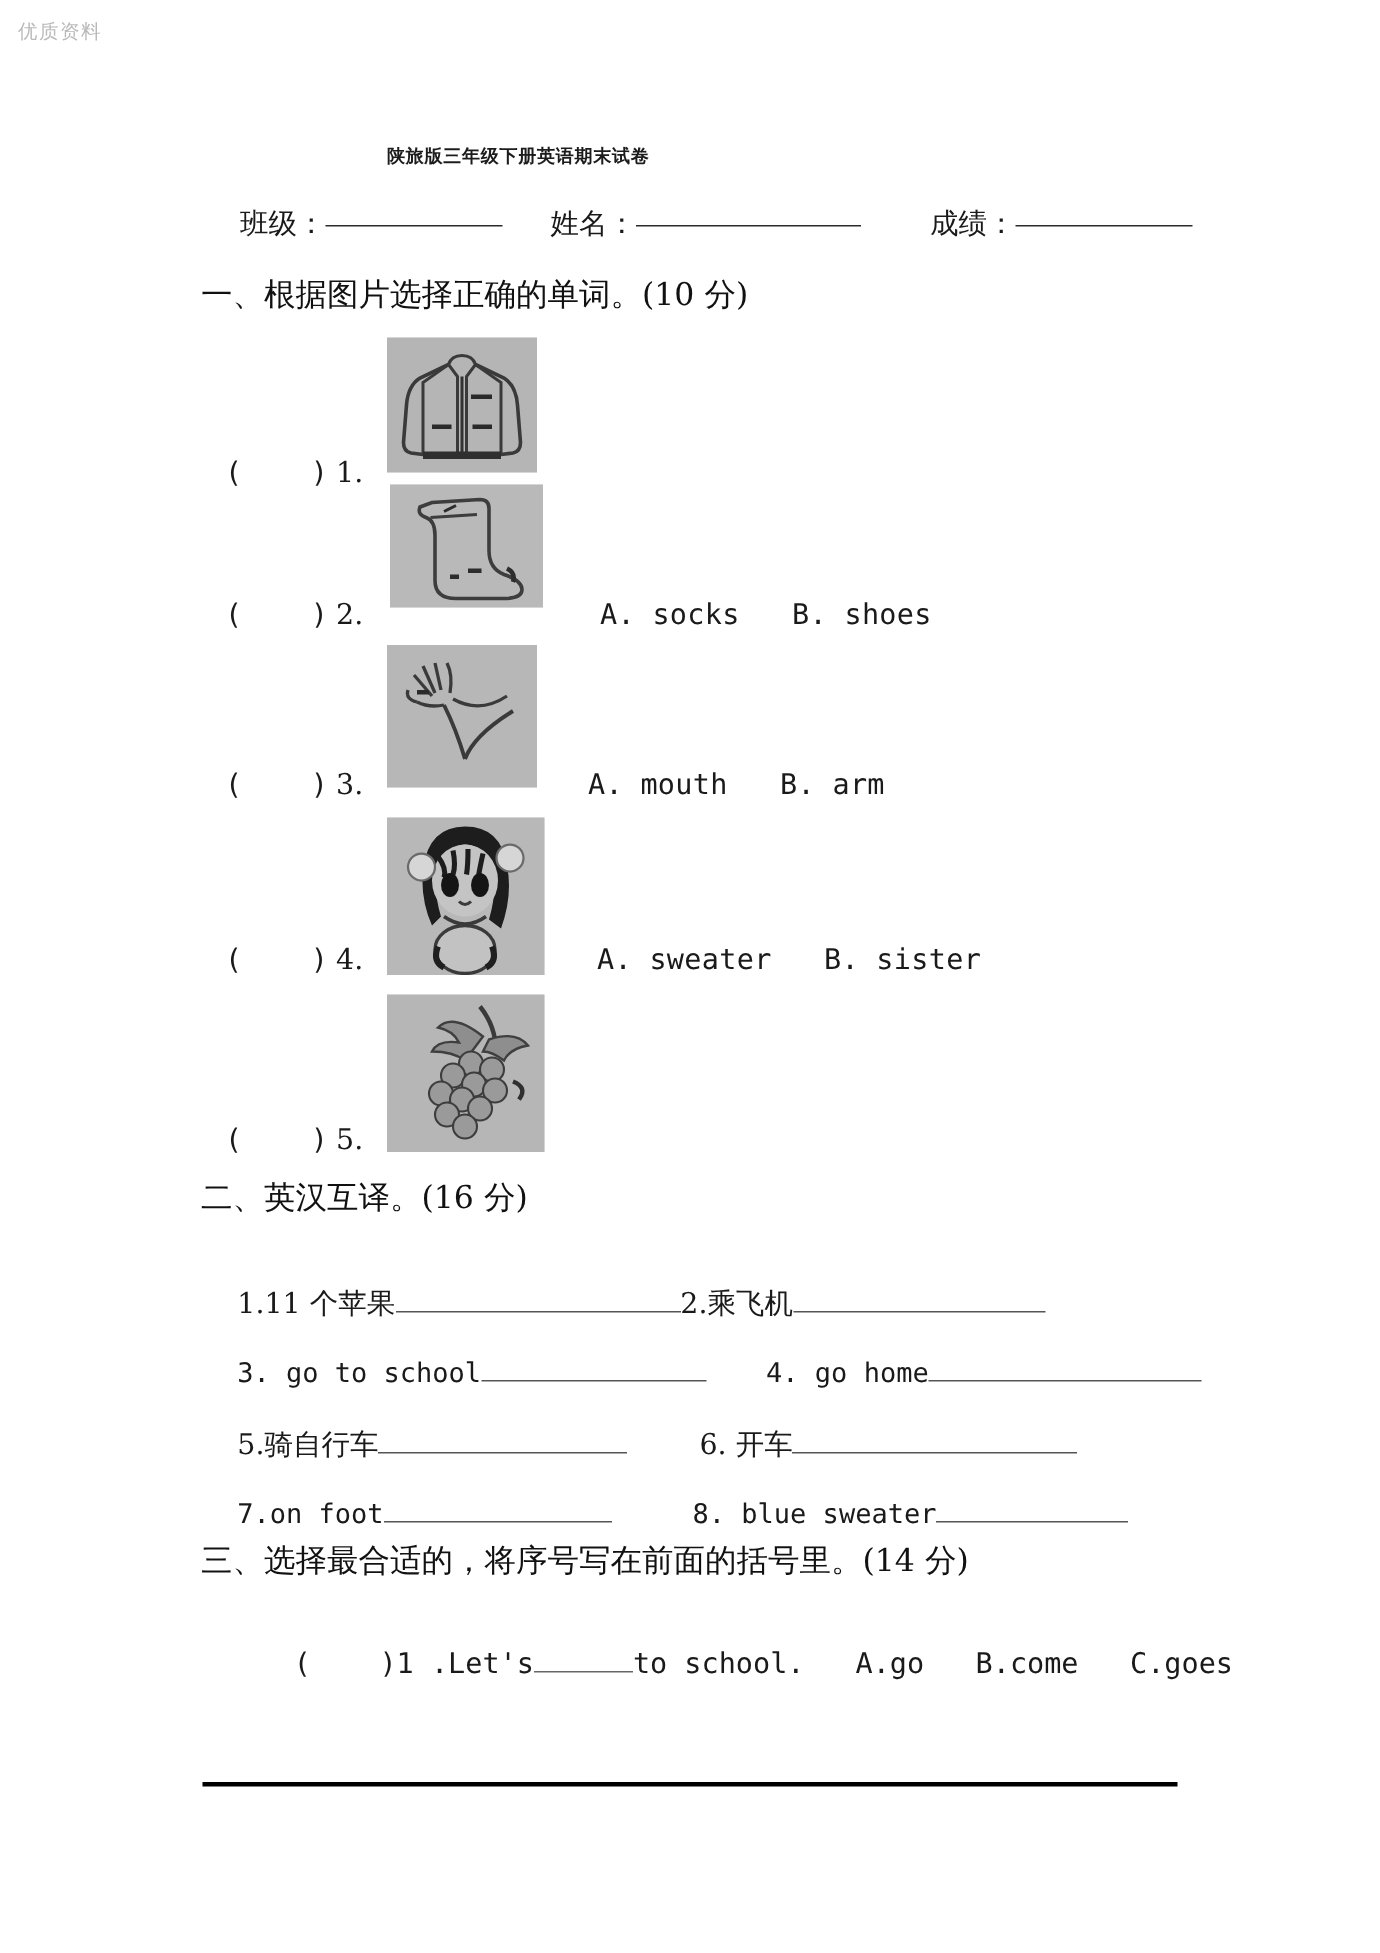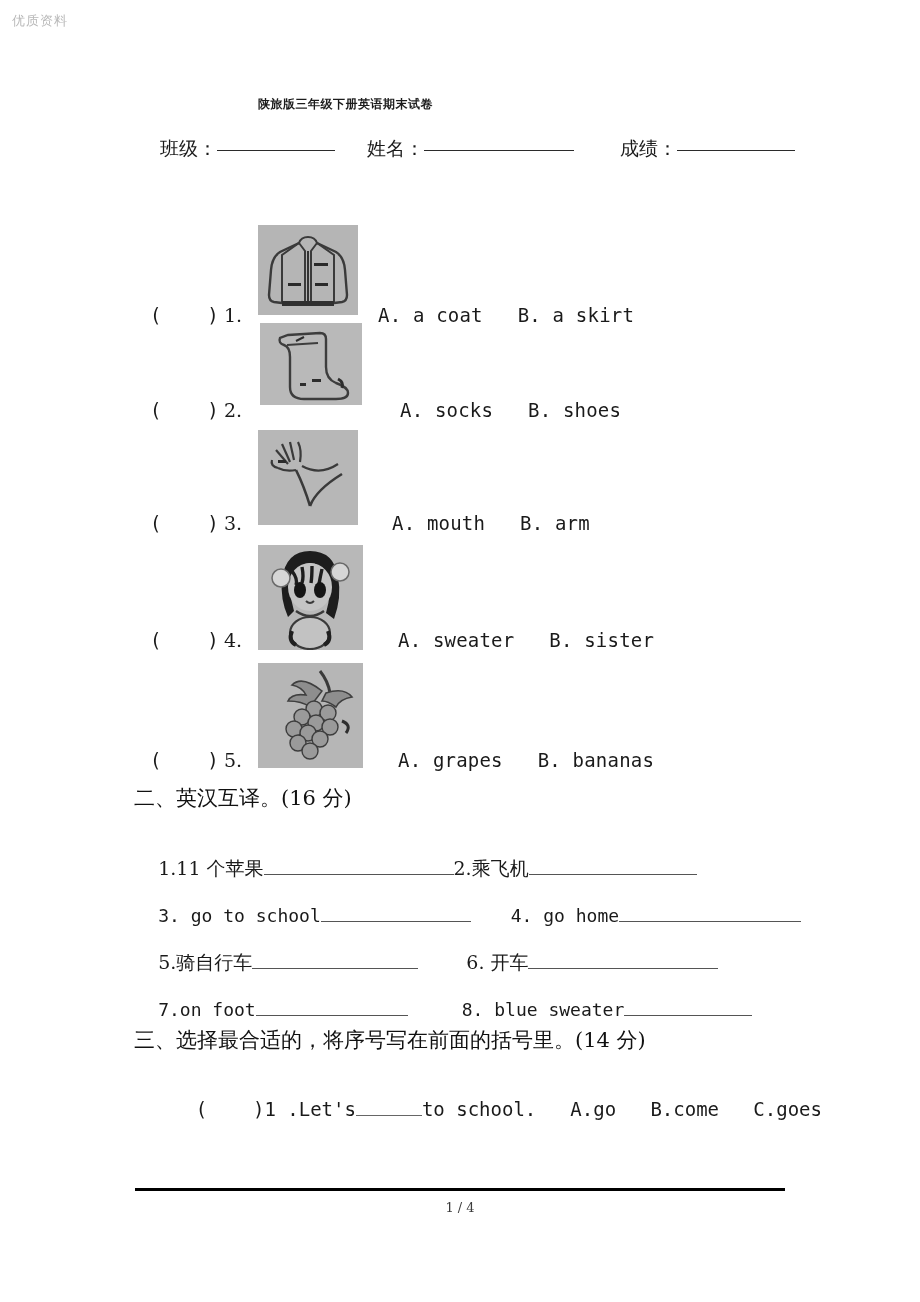--- a/index.html
+++ b/index.html
@@ -181,40 +181,40 @@
     <span class="info-label">班级：</span>
     <span class="rule r1"></span>
     <span class="sp-a"></span>
     <span class="info-label">姓名：</span>
     <span class="rule r2"></span>
     <span class="sp-b"></span>
     <span class="info-label">成绩：</span>
     <span class="rule r3"></span>
   </div>
 
+  <div class="section-head" id="sec1">一、根据图片选择正确的单词。(10 分)</div>
 
   <div class="pic-q" style="top:210px">
     <span class="bracket">(    )</span>
     <span class="qnum" style="left:224px">1.</span>
     <span class="thumb" style="left:258px; top:15px; width:100px; height:90px">
       <svg width="100" height="90" viewBox="0 0 100 90">
         <rect width="100" height="90" fill="#b5b5b5"></rect>
         <path d="M50 12 q-7 0 -9 6 M50 12 q7 0 9 6" stroke="#3a3a3a" stroke-width="2" fill="none"></path>
         <path d="M41 18 L22 27 Q14 32 13 45 L11 70 Q11 76 16 77 L24 78" stroke="#3a3a3a" stroke-width="2.4" fill="none"></path>
         <path d="M59 18 L78 27 Q86 32 87 45 L89 70 Q89 76 84 77 L76 78" stroke="#3a3a3a" stroke-width="2.4" fill="none"></path>
         <path d="M41 18 L47 26 L47 78 L24 78 L24 30 Z" stroke="#3a3a3a" stroke-width="2" fill="none"></path>
         <path d="M59 18 L53 26 L53 78 L76 78 L76 30 Z" stroke="#3a3a3a" stroke-width="2" fill="none"></path>
         <path d="M50 26 L50 78" stroke="#333" stroke-width="2"></path>
         <rect x="56" y="38" width="14" height="3" fill="#2a2a2a"></rect>
         <rect x="30" y="58" width="13" height="3" fill="#2a2a2a"></rect>
         <rect x="57" y="58" width="13" height="3" fill="#2a2a2a"></rect>
         <rect x="24" y="76" width="52" height="5" fill="#2f2f2f"></rect>
       </svg>
     </span>
-    <span class="choices" style="left:378px">A. a coat   B. a skirt</span>
   </div>
 
   <div class="pic-q" style="top:305px">
     <span class="bracket">(    )</span>
     <span class="qnum" style="left:224px">2.</span>
     <span class="thumb" style="left:260px; top:18px; width:102px; height:82px">
       <svg width="102" height="82" viewBox="0 0 102 82">
         <rect width="102" height="82" fill="#b9b9b9"></rect>
         <path d="M28 12 L60 10 Q66 10 66 16 L66 44 Q66 56 76 60 Q88 64 88 70 Q88 76 76 76 L44 76 Q30 76 30 64 L30 34 Q30 24 24 22 Q18 20 20 15 Z" stroke="#3d3d3d" stroke-width="2.4" fill="none"></path>
         <path d="M27 22 L58 20" stroke="#3d3d3d" stroke-width="2" fill="none"></path>
@@ -288,21 +288,20 @@
           <circle cx="72" cy="64" r="8"></circle>
           <circle cx="36" cy="66" r="8"></circle>
           <circle cx="50" cy="70" r="8"></circle>
           <circle cx="62" cy="76" r="8"></circle>
           <circle cx="40" cy="80" r="8"></circle>
           <circle cx="52" cy="88" r="8"></circle>
         </g>
         <path d="M84 58 Q94 62 88 70" stroke="#2f2f2f" stroke-width="3" fill="none"></path>
       </svg>
     </span>
-    <span class="choices" style="left:398px">A. grapes   B. bananas</span>
   </div>
 
   <div class="section-head" id="sec2">二、英汉互译。(16 分)</div>
 
   <div class="trow" style="top:834px">
     <span>1.11 个苹果</span><span class="blank" style="width:190px"></span><span>2.乘飞机</span><span class="blank" style="width:168px"></span>
   </div>
 
   <div class="trow" style="top:882px">
     <span class="en">3. go to school</span><span class="blank" style="width:150px"></span><span class="en" style="padding-left:40px">4. go home</span><span class="blank" style="width:182px"></span>
@@ -317,15 +316,14 @@
   </div>
 
   <div class="section-head" id="sec3">三、选择最合适的，将序号写在前面的括号里。(14 分)</div>
 
   <div class="crow" style="top:1076px">
     <span>(    )</span><span>1 .Let's</span><span class="uline" style="width:66px"></span><span>to school.</span><span style="padding-left:34px">A.go   B.come   C.goes</span>
   </div>
 
 
   <div class="footer-rule"></div>
-  <div class="footer-page">1 / 4</div>
 
 </div>
 
 </body></html>

